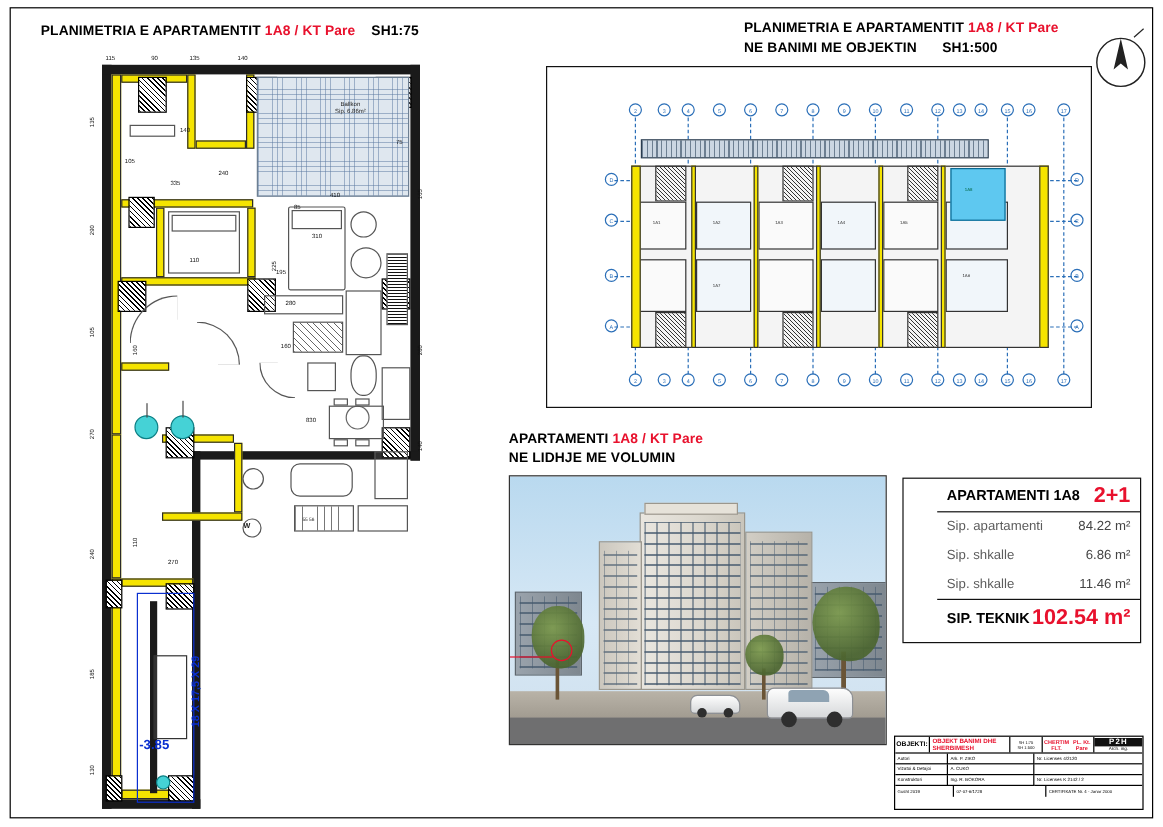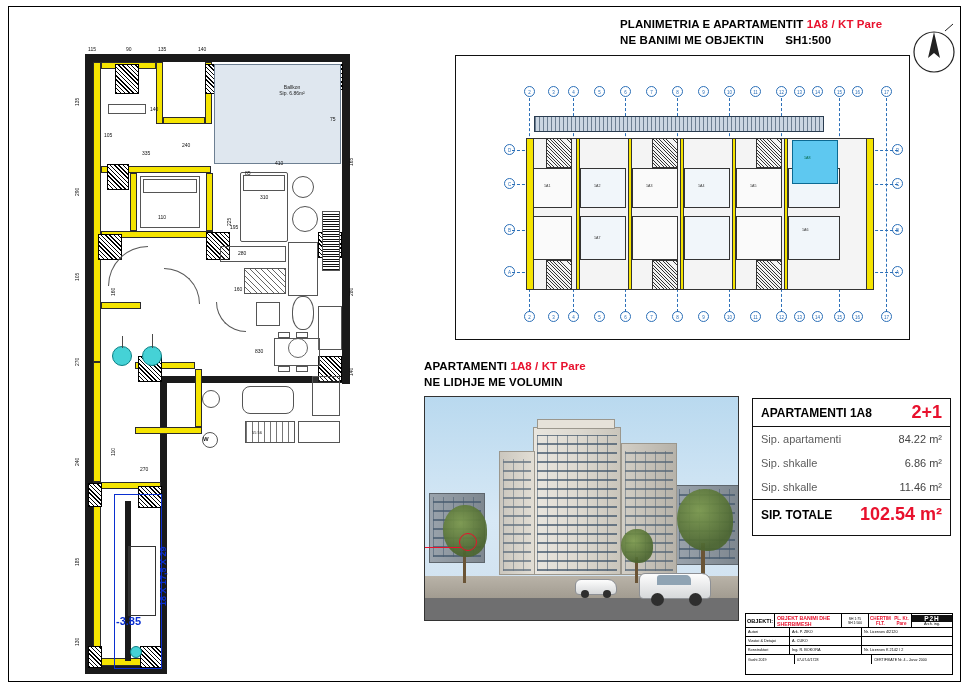--- a/index.html
+++ b/index.html
@@ -316,20 +316,21 @@
   .an-row {
     position: relative;
     height: 24px;
     display: flex;
     align-items: center;
     padding: 0 8px;
     box-sizing: border-box;
     font-size: 11px;
     color: #5c5c5c;
     justify-content: space-between;
+    margin-left: 28px;
   }
   .an-row.hdr {
     height: 28px;
     border-bottom: 1px solid #111;
     color: #000;
     font-weight: bold;
     font-size: 12px;
   }
   .an-row.total {
     height: 30px;
@@ -469,20 +470,25 @@
     white-space: nowrap;
   }
   .tb-last > div:last-child { border-right: none; }
 </style>
 </head>
 <body>
 
 <div id="sheet">
   <div class="frame"></div>
 
+  <div class="ttl" style="left:34px; top:20px;">
+    <span>PLANIMETRIA E APARTAMENTIT</span>
+    <span class="red">1A8 / KT Pare</span>
+    <span style="margin-left:10px;">SH1:75</span>
+  </div>
 
   <div id="plan-left">
 
     <div class="dim" style="left:58px; top:0px;">115</div>
     <div class="dim" style="left:96px; top:0px;">90</div>
     <div class="dim" style="left:128px; top:0px;">135</div>
     <div class="dim" style="left:168px; top:0px;">140</div>
 
     <div class="wall" style="left:55px; top:8px; width:8px; height:620px;"></div>
     <div class="wall" style="left:55px; top:8px; width:265px; height:8px;"></div>
@@ -785,21 +791,21 @@
       </div>
       <div class="an-row">
         <span>Sip. shkalle</span>
         <span class="an-val">6.86 m²</span>
       </div>
       <div class="an-row">
         <span>Sip. shkalle</span>
         <span class="an-val">11.46 m²</span>
       </div>
       <div class="an-row total">
-        <span>SIP. TOTALE</span>
+        <span>SIP. TEKNIK</span>
         <span class="an-val">102.54 m²</span>
       </div>
     </div>
   </div>
 
 
   <div id="titleblock">
     <div class="tb-r1">
       <div class="tb-objekti">OBJEKTI:</div>
       <div class="tb-objname">OBJEKT BANIMI DHE SHERBIMESH</div>

